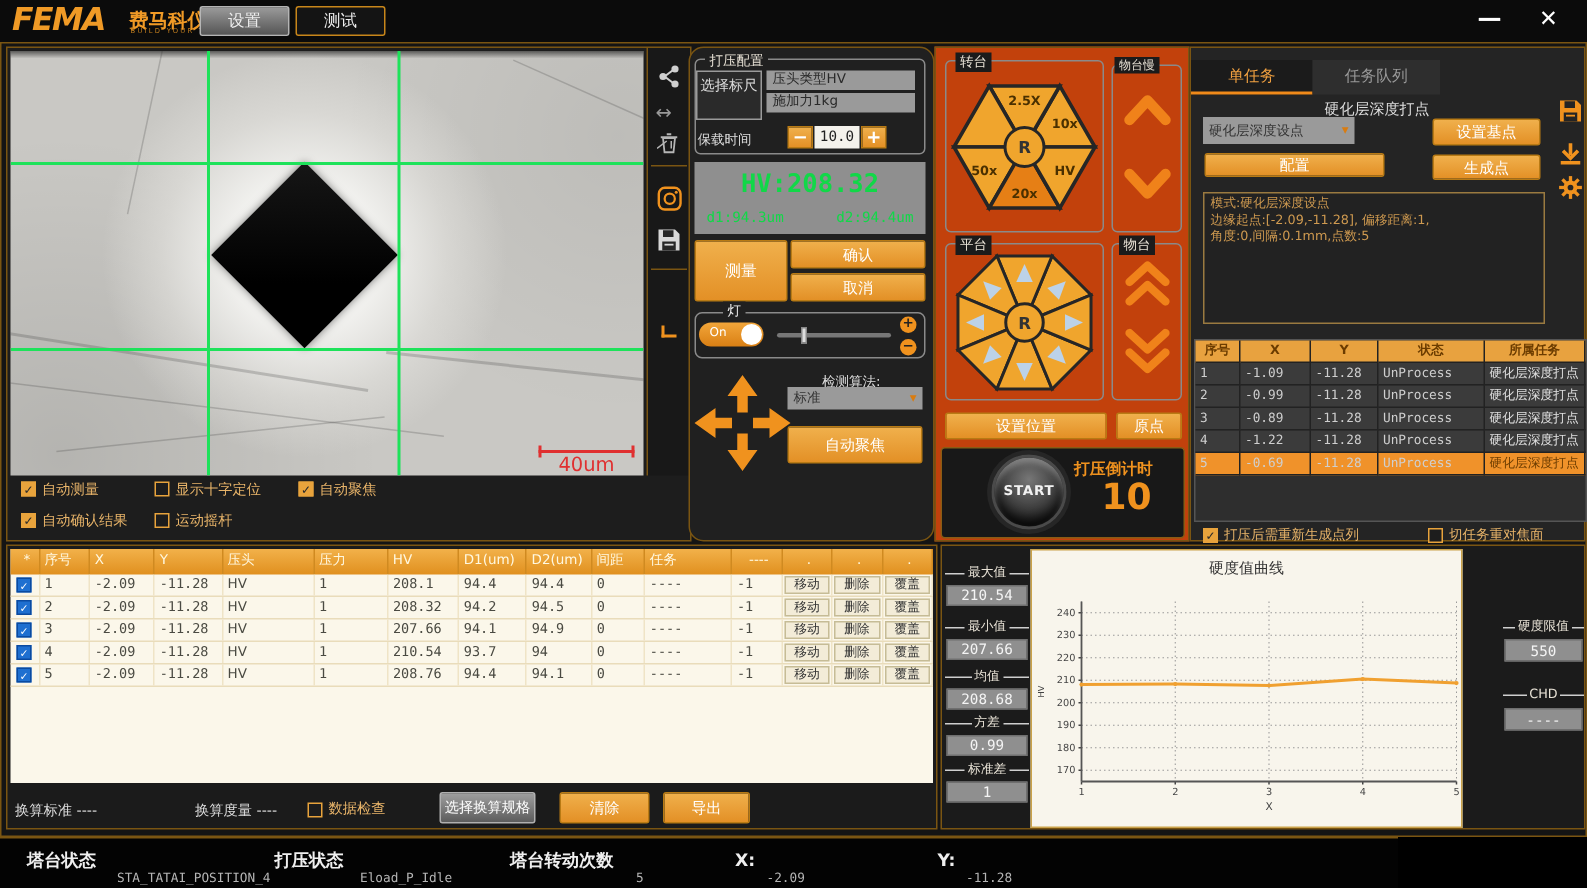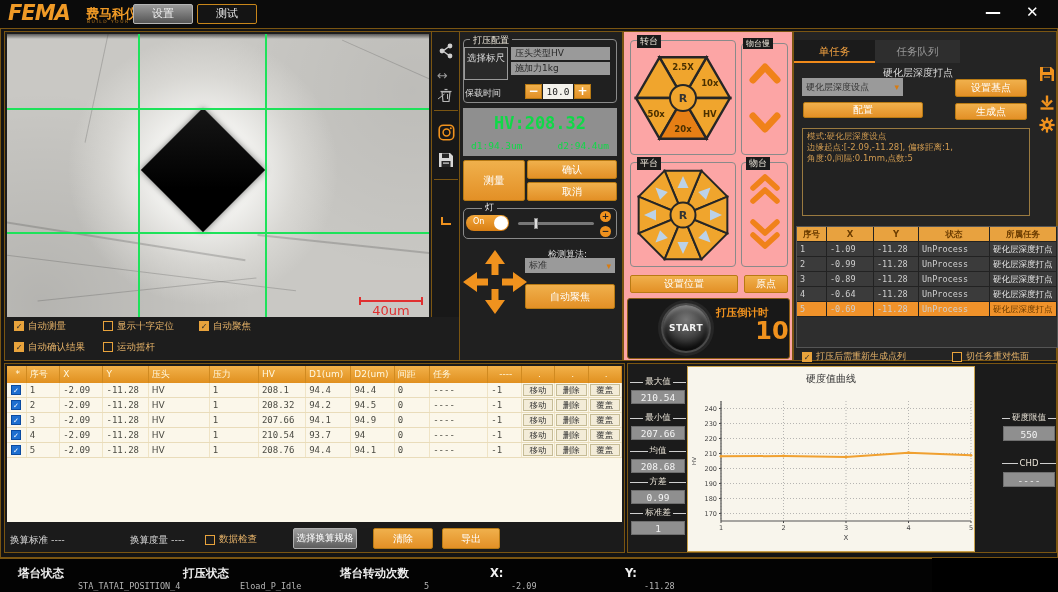--- a/index.html
+++ b/index.html
@@ -39,21 +39,21 @@
   #scale-label{position:absolute;left:352px;top:269px;width:64px;text-align:center;color:#e03030;font-size:13px;}
   #icon-strip{position:absolute;left:426px;top:0;width:29px;height:285px;background:#181818;border-left:1px solid #7a5512;}
   .strip-icon{position:absolute;left:6px;cursor:pointer;}
   .strip-sep{position:absolute;left:2px;width:24px;height:1px;background:#7a5512;}
   #collapse-icon{position:absolute;left:9px;top:185px;width:10px;height:8px;border-left:2px solid #f0921e;border-bottom:2px solid #f0921e;cursor:pointer;}
   .cam-opt{position:absolute;height:12px;display:flex;align-items:center;gap:4px;cursor:pointer;}
   .cam-opt-label{color:#e8b469;font-size:9.5px;white-space:nowrap;}
   .cb{display:inline-block;width:10px;height:10px;border:1px solid #e8a33c;background:#1d1d1d;color:#2a2a2a;font-size:8px;line-height:9px;text-align:center;font-weight:bold;}
   .cb.on{background:#e8a33c;}
   
-  #config-panel{left:458px;top:2px;width:164px;height:330px;background:#202020;}
+  #config-panel{left:458px;top:2px;width:164px;height:330px;background:#202020;border-radius:10px;}
   .fieldset{position:absolute;border:1px solid #8a8a8a;border-radius:4px;}
   .legend{position:absolute;background:#202020;color:#e8e2d6;font-size:9px;padding:0 3px;white-space:nowrap;}
   .gray-field{position:absolute;background:#9a9a9a;color:#2a2a2a;font-size:9px;line-height:13px;padding-left:4px;}
   .o-btn{position:absolute;background:linear-gradient(#f0b04c,#e39026);border:1px solid #b87a14;border-radius:2px;
     color:#fff;text-align:center;cursor:pointer;display:flex;align-items:center;justify-content:center;}
   #select-ruler{position:absolute;left:4px;top:15px;width:44px;height:33px;border:1px solid #9a9a9a;background:#2a2a2a;
     color:#ddd;font-size:9.5px;text-align:center;line-height:12px;padding-top:4px;cursor:pointer;}
   .stepper-btn{position:absolute;width:17px;height:15px;background:linear-gradient(#f0b04c,#e39026);border:1px solid #b87a14;
     color:#fff;font-size:12px;font-weight:bold;text-align:center;line-height:13px;cursor:pointer;}
   #hold-value{position:absolute;left:83px;top:52px;width:30px;height:15px;background:#f4f2ec;color:#222;
@@ -67,30 +67,30 @@
   #toggle-label{position:absolute;left:7px;top:2px;color:#fff;font-size:8px;}
   #toggle-knob{position:absolute;right:1px;top:1px;width:14px;height:14px;border-radius:50%;background:#fff;}
   #slider{position:absolute;left:58px;top:190px;width:76px;height:3px;background:#777;border-radius:2px;cursor:pointer;}
   #slider-thumb{position:absolute;left:16px;top:-4px;width:4px;height:11px;background:#ddd;border:1px solid #888;}
   .round-btn{position:absolute;left:140px;width:11px;height:11px;border-radius:50%;background:#f0921e;color:#222;
     font-size:9px;font-weight:bold;text-align:center;line-height:10px;cursor:pointer;}
   #algo-label{position:absolute;left:88px;top:216px;color:#ddd;font-size:9px;}
   .dropdown{position:absolute;background:#9a9a9a;color:#333;font-size:9px;cursor:pointer;display:flex;align-items:center;padding-left:4px;}
   .dropdown .chev{position:absolute;right:4px;color:#d97c10;font-size:9px;}
   
-  #motion-panel{left:622px;top:2px;width:170px;height:330px;background:#fca5a5;}
+  #motion-panel{left:622px;top:2px;width:170px;height:330px;background:#c2410c;}
   #motion-panel .legend{background:#1b1b1b;}
   .chev-svg{position:absolute;cursor:pointer;}
   #start-box{position:absolute;left:3px;top:266px;width:163px;height:61px;border:1px solid #8a5c14;border-radius:3px;background:#181818;}
   #start-btn{position:absolute;left:33px;top:4px;width:50px;height:50px;border-radius:50%;cursor:pointer;
     background:radial-gradient(circle at 50% 32%,#777,#3c3c3c 52%,#101010 95%);
     border:2px solid #4a4a4a;box-shadow:0 0 0 3px #262626, inset 0 3px 4px rgba(255,255,255,.35), inset 0 -5px 8px rgba(0,0,0,.8);
     color:#f2f2f2;font-size:9px;font-weight:bold;text-align:center;line-height:46px;letter-spacing:.5px;}
   #countdown-label{position:absolute;left:88px;top:7px;width:72px;color:#f0921e;font-size:10.5px;font-weight:bold;}
-  #countdown-value{position:absolute;left:100px;top:18px;width:46px;text-align:center;color:#f0921e;font-size:24px;font-weight:bold;margin-left:21px;}
+  #countdown-value{position:absolute;left:100px;top:18px;width:46px;text-align:center;color:#f0921e;font-size:24px;font-weight:bold;}
   
   #task-panel{left:792px;top:2px;width:264px;height:330px;background:#242424;}
   .tab{position:absolute;top:8px;height:23px;font-size:10.5px;text-align:center;line-height:23px;cursor:pointer;}
   #tab-single{left:0;width:81px;background:#1b1b1b;color:#f0a040;border-bottom:2px solid #f08a1a;}
   #tab-queue{left:81px;width:85px;background:#2e2e2e;color:#999;}
   #task-title{position:absolute;left:0;top:34px;width:248px;text-align:center;color:#ddd;font-size:10px;}
   .panel-icon{position:absolute;cursor:pointer;}
   #info-box{position:absolute;left:8px;top:96px;width:228px;height:88px;border:1px solid #9a7a40;background:#222;
     color:#cf9a50;font-size:8.5px;line-height:11px;padding:2px 4px;}
   #task-table{position:absolute;left:2px;top:194px;width:262px;height:122px;border:1px solid #555;background:#2e2e2e;font-size:8.5px;}
@@ -400,21 +400,21 @@
         </div>
         <div class="tt-body tt-row">
           <div class="mono" style="width: 30px;">3</div>
           <div class="mono" style="width: 47px;">-0.89</div>
           <div class="mono" style="width: 45px;">-11.28</div>
           <div class="mono" style="width: 71px;">UnProcess</div>
           <div class="task-cell" style="width: 67px;">硬化层深度打点</div>
         </div>
         <div class="tt-body tt-row">
           <div class="mono" style="width: 30px;">4</div>
-          <div class="mono" style="width: 47px;">-0.64</div>
+          <div class="mono" style="width: 47px;">-1.22</div>
           <div class="mono" style="width: 45px;">-11.28</div>
           <div class="mono" style="width: 71px;">UnProcess</div>
           <div class="task-cell" style="width: 67px;">硬化层深度打点</div>
         </div>
         <div class="tt-body tt-row selected">
           <div class="mono" style="width: 30px;">5</div>
           <div class="mono" style="width: 47px;">-0.69</div>
           <div class="mono" style="width: 45px;">-11.28</div>
           <div class="mono" style="width: 71px;">UnProcess</div>
           <div class="task-cell" style="width: 67px;">硬化层深度打点</div>

